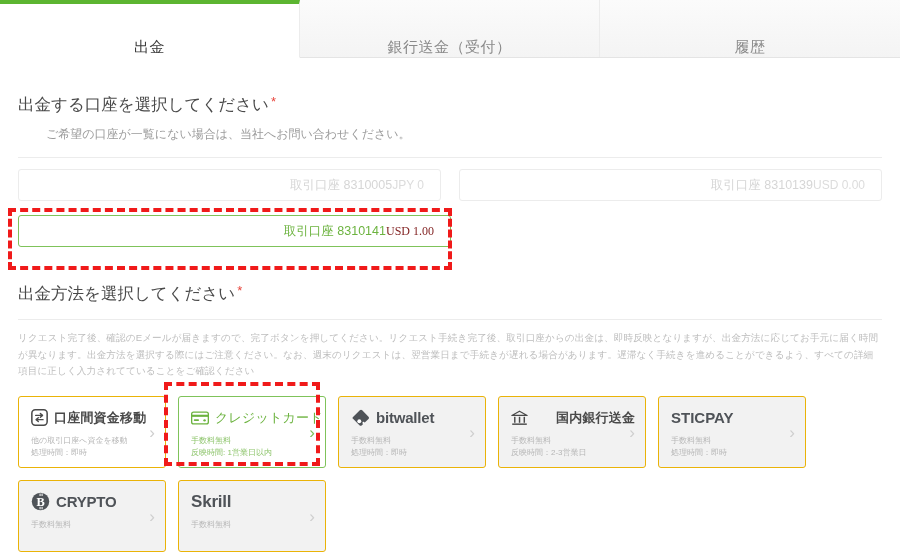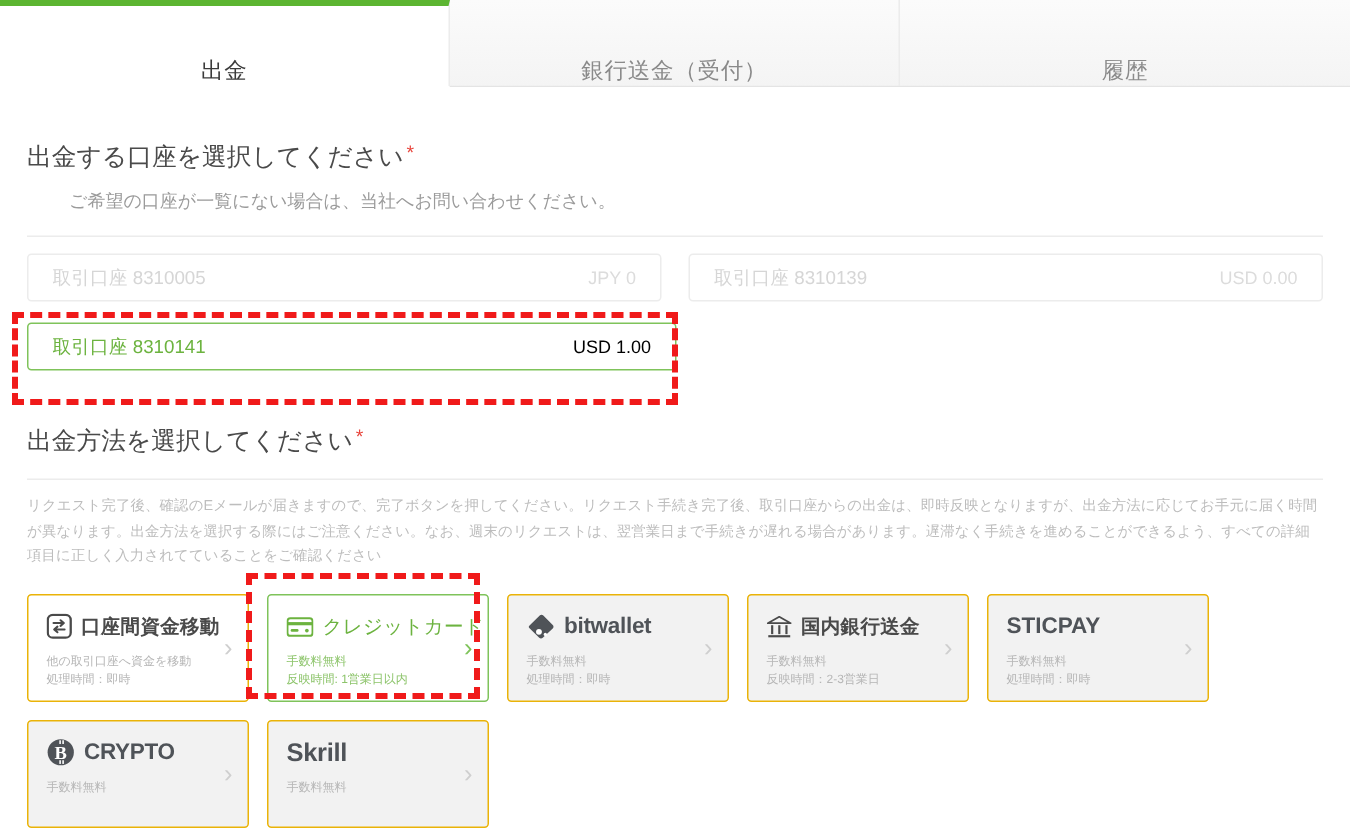--- a/index.html
+++ b/index.html
@@ -85,37 +85,37 @@
     gap: 18px;
     margin-top: 11px;
   }
   .acct {
     flex: 1 1 0;
     height: 32px;
     border: 1px solid #ececec;
     border-radius: 3px;
     display: flex;
     align-items: center;
-    justify-content: space-between;
+    justify-content: flex-end;
     padding: 0 16px;
     background: #ffffff;
     font-size: 12.5px;
     color: #d6d6d6;
   }
   .acct .bal { font-size: 12px; color: #dcdcdc; }
 
   .acct-row2 {
     display: flex;
     margin-top: 14px;
   }
   .acct.selected {
     border: 1px solid #7fc35a;
     color: #6cb33f;
   }
-  .acct.selected .bal { color: #000000; }
+  .acct.selected .bal { color: #7f1d1d; font-family: Liberation Serif, serif; }
   .acct.spacer { border: none; background: transparent; }
 
   
   .hl {
     position: absolute;
     border: 4px dashed #f01a1a;
     pointer-events: none;
     z-index: 50;
   }
   #hl-account { left: 8px; top: 208px; width: 444px; height: 62px; }
@@ -305,21 +305,21 @@
         <div class="tile-head">
           <span class="ico">
             <svg width="17" height="16" viewBox="0 0 20 18">
               <path d="M10 1 L19 6 H1 Z" fill="none" stroke="#4a4a4a" stroke-width="1.4" stroke-linejoin="round"></path>
               <rect x="3.6" y="7.6" width="1.7" height="7" fill="#4a4a4a"></rect>
               <rect x="9.2" y="7.6" width="1.7" height="7" fill="#4a4a4a"></rect>
               <rect x="14.8" y="7.6" width="1.7" height="7" fill="#4a4a4a"></rect>
               <rect x="1.4" y="15.4" width="17.2" height="1.7" fill="#4a4a4a"></rect>
             </svg>
           </span>
-          <span class="tile-title" style="margin-left:0">国内銀行送金</span>
+          <span class="tile-title" style="margin-left:22px">国内銀行送金</span>
         </div>
         <div class="tile-meta">
           <div>手数料無料</div>
           <div>反映時間：2-3営業日</div>
         </div>
         <span class="chev">›</span>
       </div>
 
       <div class="tile">
         <div class="tile-head">

